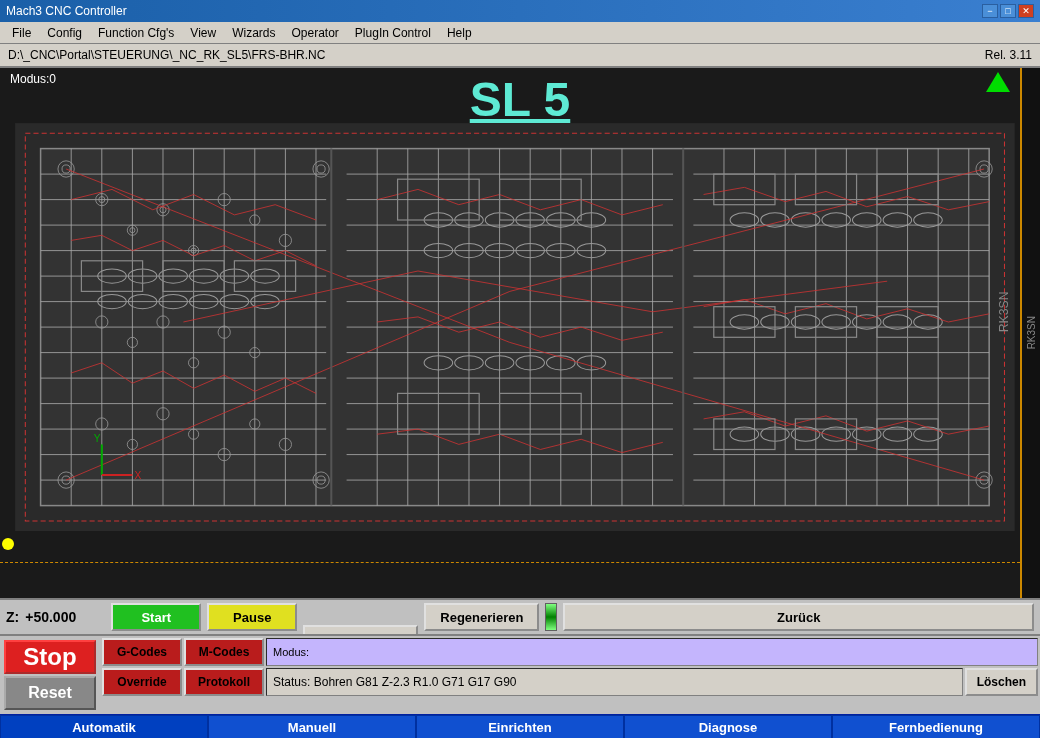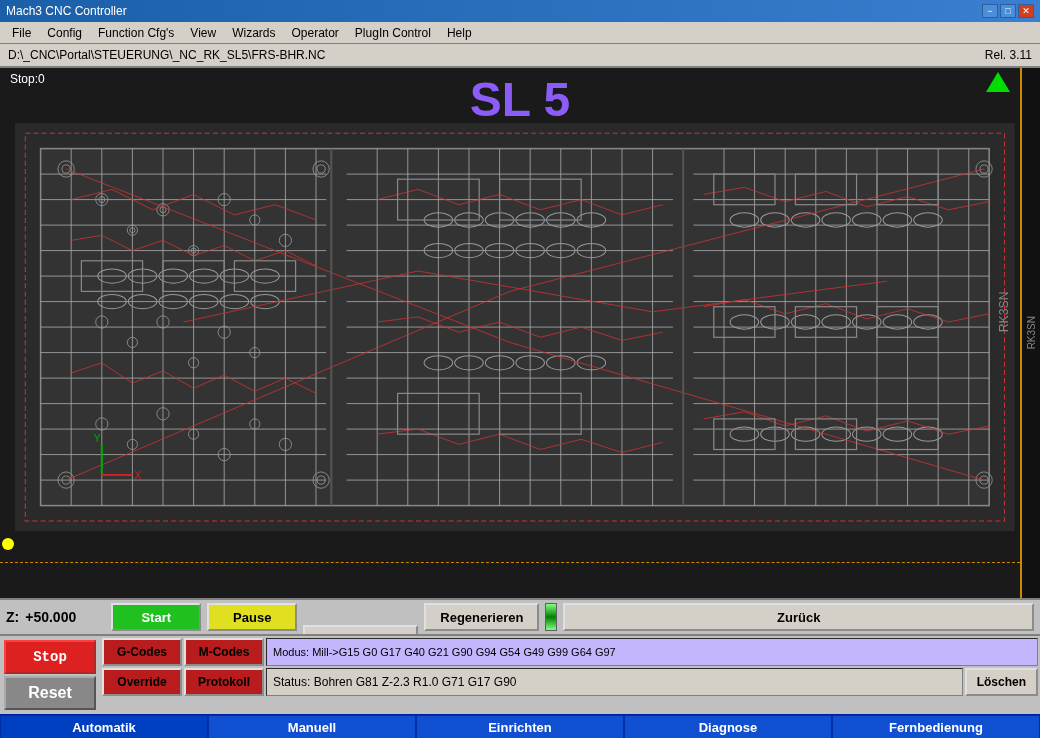--- a/index.html
+++ b/index.html
@@ -83,25 +83,26 @@
       font-size: 12px;
       z-index: 10;
     }
 
     #pcb-title {
       position: absolute;
       top: 4px;
       left: 0;
       right: 0;
       text-align: center;
-      color: #8b5cf6;
+      color: #5eead4;
       font-size: 48px;
       font-weight: bold;
       z-index: 10;
       pointer-events: none;
+      text-decoration: underline;
     }
 
     
     #green-arrow {
       position: absolute;
       top: 4px;
       right: 30px;
       width: 0;
       height: 0;
       border-left: 12px solid transparent;
@@ -218,26 +219,26 @@
     #stop-reset {
       display: flex;
       flex-direction: column;
       gap: 2px;
       padding: 4px;
       width: 100px;
     }
     .btn-stop {
       background: #dd2020;
       color: white;
-      font-size: 14px;
+      font-size: 24px;
       font-weight: bold;
       border: 2px outset #ff4040;
       cursor: pointer;
       flex: 1;
-      display: flex; align-items: center; justify-content: center; font-family: Liberation Mono, monospace;
+      display: flex; align-items: center; justify-content: center;
     }
     .btn-reset {
       background: #888888;
       color: white;
       font-size: 16px;
       font-weight: bold;
       border: 2px outset #aaaaaa;
       cursor: pointer;
       flex: 1;
       display: flex; align-items: center; justify-content: center;
@@ -377,21 +378,21 @@
   <span class="menu-item">PlugIn Control</span>
   <span class="menu-item">Help</span>
 </div>
 
 <div id="path-bar">
   <span>D:\_CNC\Portal\STEUERUNG\_NC_RK_SL5\FRS-BHR.NC</span>
   <span>Rel. 3.11</span>
 </div>
 
 <div id="canvas-area">
-  <span id="tool-label">Stop:0</span>
+  <span id="tool-label">Modus:0</span>
   <div id="pcb-title">SL 5</div>
   <div id="green-arrow"></div>
 
   <svg id="pcb-svg" viewBox="0 0 1000 420" preserveAspectRatio="none">
 
     <rect x="5" y="5" width="980" height="400" class="pcb-board"></rect>
 
     <rect x="15" y="15" width="960" height="380" class="dashed-border"></rect>
 
     <rect x="30" y="30" width="930" height="350" fill="#333333" stroke="#888888" stroke-width="1.5"></rect>
@@ -653,21 +654,21 @@
     <div id="stop-reset">
       <button class="btn-stop">Stop</button>
       <button class="btn-reset">Reset</button>
     </div>
 
     <div id="info-panel">
       <div id="info-top">
         <button class="info-btn">G-Codes</button>
         <button class="info-btn">M-Codes</button>
         <div id="info-modus">
-          <span>Modus:</span>&nbsp;<span>Mill-&gt;G15  G0 G17 G40 G21 G90 G94 G54 G49 G99 G64 G97</span>
+          <span>Modus:</span>&nbsp;
         </div>
       </div>
       <div id="info-mid">
         <button class="info-btn">Override</button>
         <button class="info-btn">Protokoll</button>
         <div id="info-status">
           <span>Status:</span>&nbsp;<span>Bohren  G81  Z-2.3  R1.0   G71  G17   G90</span>
         </div>
         <button class="btn-loschen">Löschen</button>
       </div>

